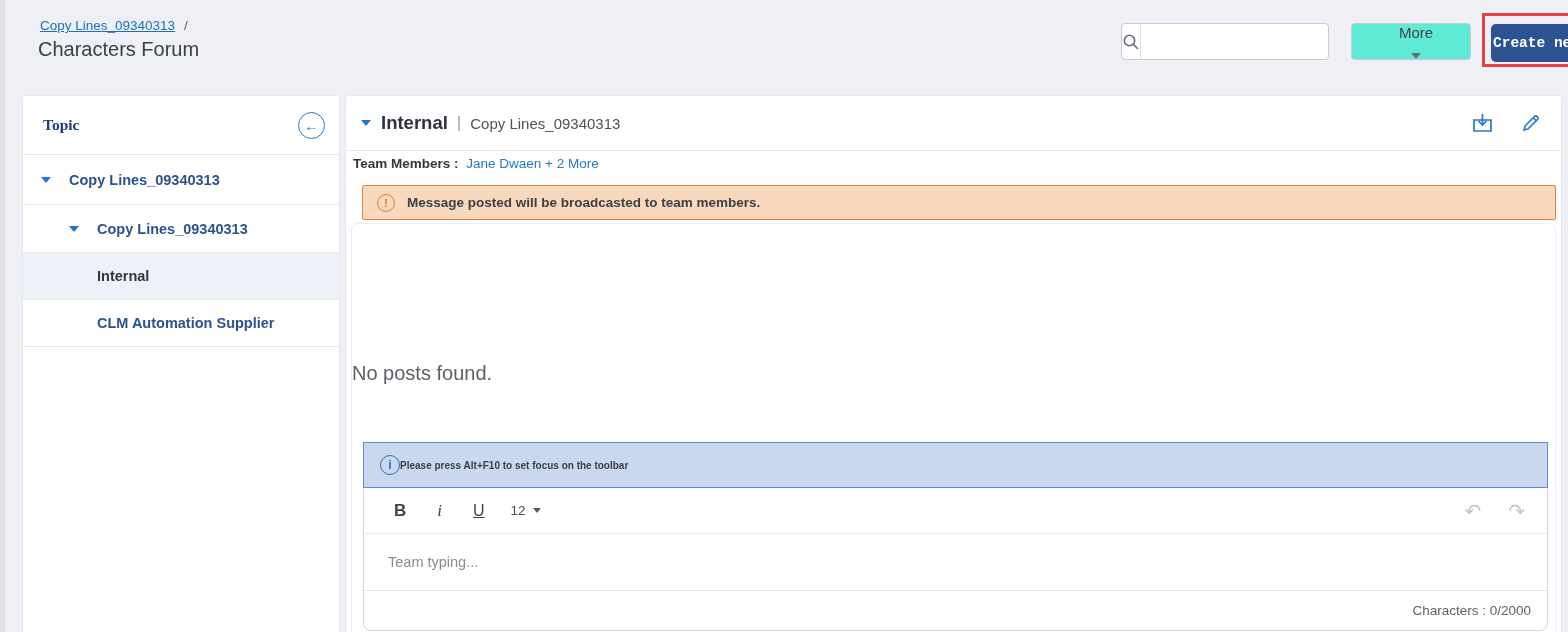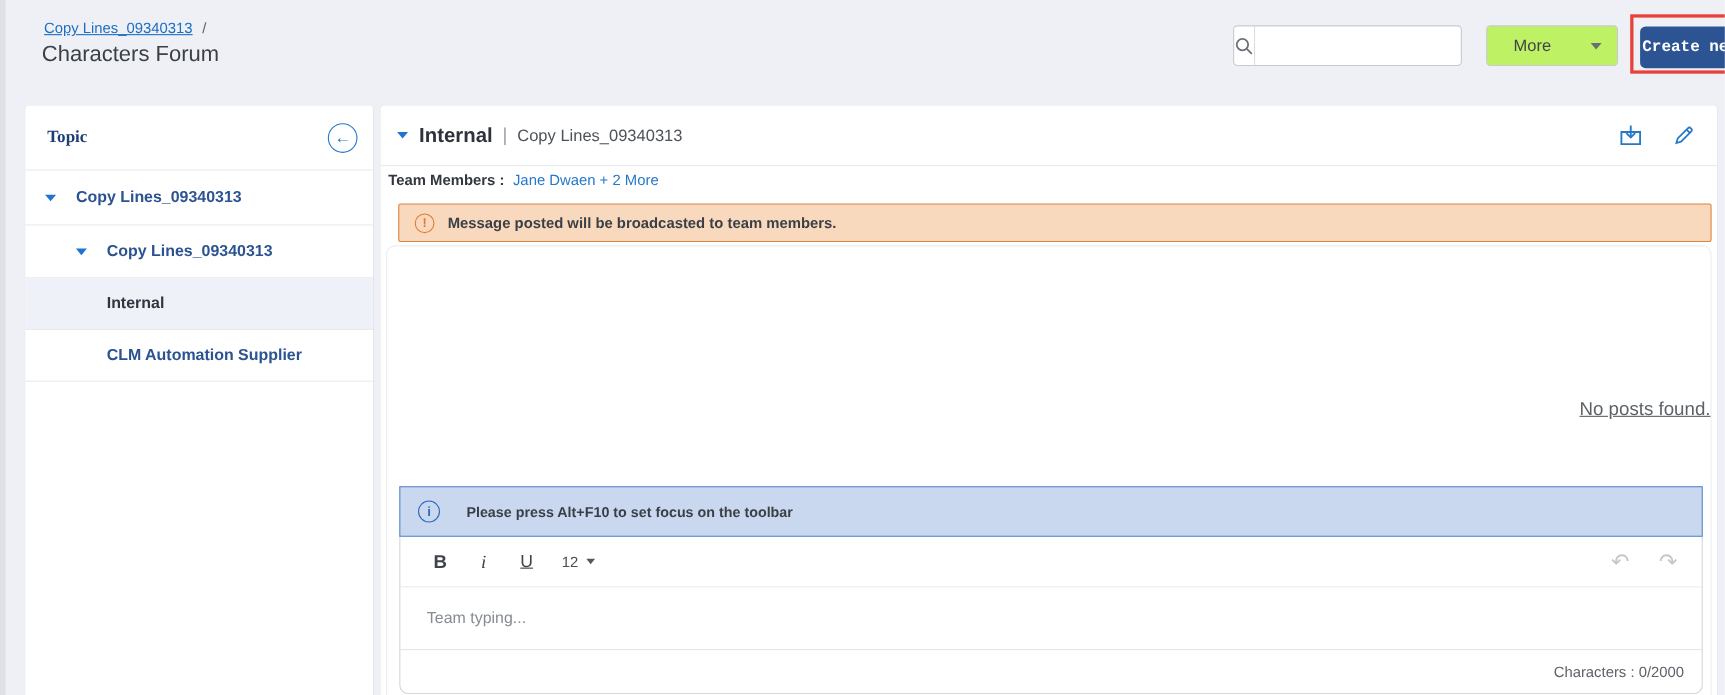--- a/index.html
+++ b/index.html
@@ -19,22 +19,22 @@
   .breadcrumb .sep { color:#5a5f66; margin-left:5px; }
   .page-title { position:absolute; left:22px; top:38px; font-size:20px; font-weight:400; color:#3b4047; }
 
   .searchbox { position:absolute; left:1105px; top:23px; width:208px; height:37px;
     background:#fff; border:1px solid #c9cad1; border-radius:4px; display:flex; align-items:center; }
   .searchbox .icon-cell { width:44px; height:100%; display:flex; align-items:center; justify-content:center;
     border-right:1px solid #dddee3; color:#6a6f76; }
   .searchbox input { flex:1; height:100%; border:none; outline:none; background:transparent; padding:0 10px; font-size:14px; color:#3a3f46; }
 
   .more-select { position:absolute; left:1335px; top:23px; width:120px; height:37px;
-    background:#bef264; border:1px solid #c9cad1; border-radius:4px; display:flex; align-items:center;
-    padding:0 14px 0 24px; cursor:pointer; }
+    background:#5eead4; border:1px solid #c9cad1; border-radius:4px; display:flex; align-items:center;
+    padding:0 14px 0 24px; cursor:pointer;flex-direction:column; }
   .more-select .lbl { font-size:15px; color:#3f434a; flex:1; }
   .caret-down { width:0; height:0; border-left:5px solid transparent; border-right:5px solid transparent;
     border-top:6px solid #6a6f75; }
 
   .annotation { position:absolute; left:1466px; top:13px; width:106px; height:54px;
     border:3px solid #e8413c; }
   .create-btn { position:absolute; left:6px; top:8px; width:91px; height:38px;
     background:#2d5492; color:#fff; font-weight:bold; font-size:14.5px; border:none; border-radius:5px;
     font-family:Liberation Mono, monospace; cursor:pointer; }
 
@@ -76,29 +76,29 @@
   .warn-banner { position:absolute; left:16px; top:89px; width:1194px; height:35px;
     background:#f9d9bd; border:1px solid #e0813d; border-radius:2px;
     display:flex; align-items:center; padding-left:14px; }
   .circle-ic { width:18px; height:18px; border-radius:50%; display:flex; align-items:center; justify-content:center;
     font-size:11.5px; font-weight:bold; flex:none; }
   .warn-banner .circle-ic { border:1.5px solid #e07a32; color:#e07a32; }
   .warn-banner .txt { font-size:13.5px; font-weight:bold; color:#3c4046; margin-left:12px; }
 
   .posts-box { position:absolute; left:5px; top:127px; right:5px; bottom:-10px;
     border:1px solid #ededf2; border-radius:8px 8px 0 0; }
-  .empty-state { position:absolute; left:0; top:138px; width:100%; text-align:right;
-    font-size:17px; color:#5c6167;text-decoration:underline; }
+  .empty-state { position:absolute; left:0; top:138px; width:100%; text-align:left;
+    font-size:20px; color:#5c6167; }
 
   .editor { position:absolute; left:11px; top:218px; width:1185px; height:189px;
     background:#fff; border:1px solid #d5d6dc; border-radius:0 0 8px 8px; }
   .info-banner { height:46px; margin:-1px -1px 0 -1px; background:#c9d7ef; border:1px solid #5b8ccc;
     display:flex; align-items:center; padding-left:16px; }
   .info-banner .circle-ic { width:20px; height:20px; border:1.5px solid #2d6bbf; color:#2d6bbf; font-size:12px; }
-  .info-banner .txt { font-size:13px; font-weight:bold; color:#3a3f46; margin-left:24px; }
+  .info-banner .txt { font-size:10px; font-weight:bold; color:#3a3f46; }
 
   .ed-toolbar { height:46px; display:flex; align-items:center; padding:0 22px 0 30px;
     border-bottom:1px solid #ececf0; }
   .tb-btn { background:none; border:none; cursor:pointer; color:#3f444b; font-family:"Liberation Sans", sans-serif; }
   .tb-bold { font-weight:bold; font-size:17px; margin-right:31px; }
   .tb-italic { font-style:italic; font-family:"Liberation Serif", serif; font-size:17px; margin-right:31px; }
   .tb-underline { text-decoration:underline; font-size:16px; margin-right:26px; }
   .tb-size { display:flex; align-items:center; gap:7px; cursor:pointer; }
   .tb-size .num { font-size:13.5px; color:#4a4f56; }
   .tb-size .caret-down { border-top-color:#55595f; border-left-width:4px; border-right-width:4px; border-top-width:5px; }

